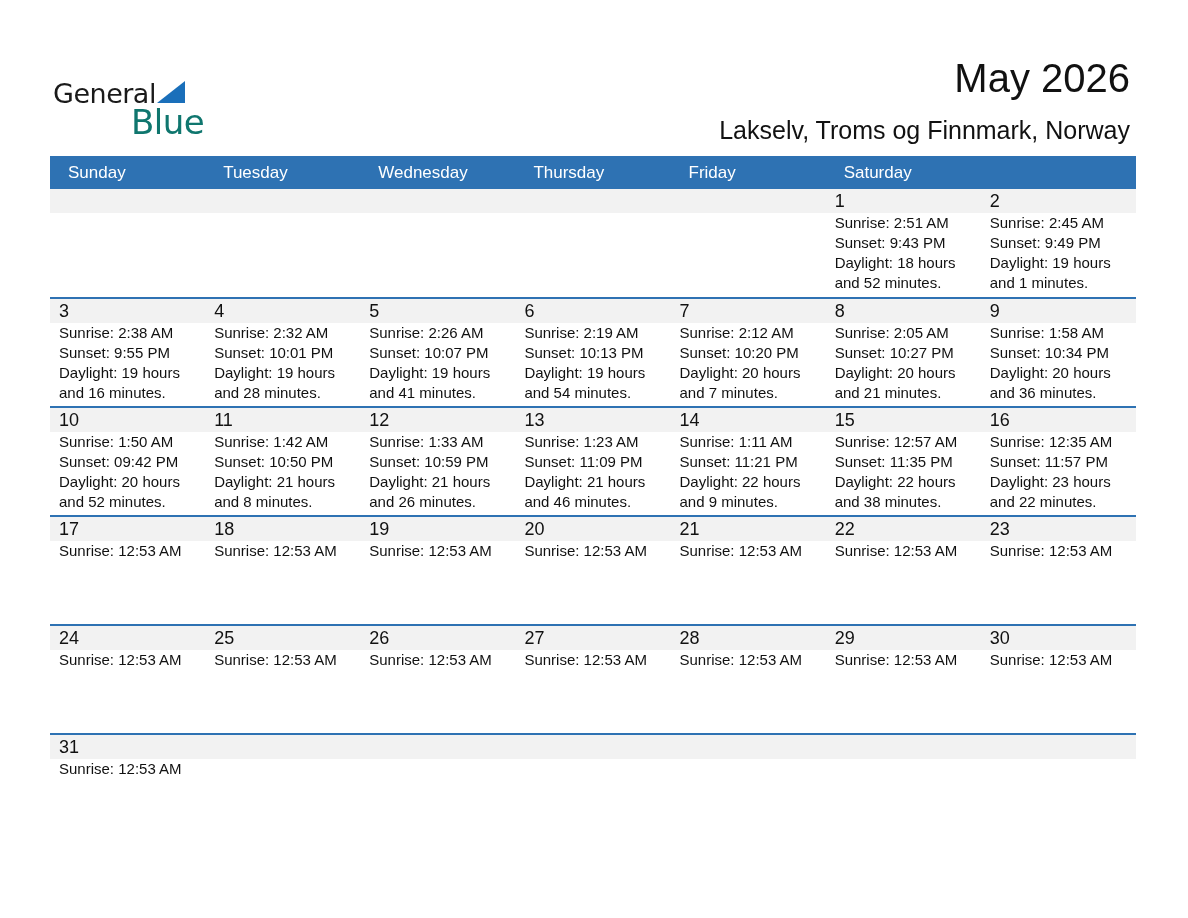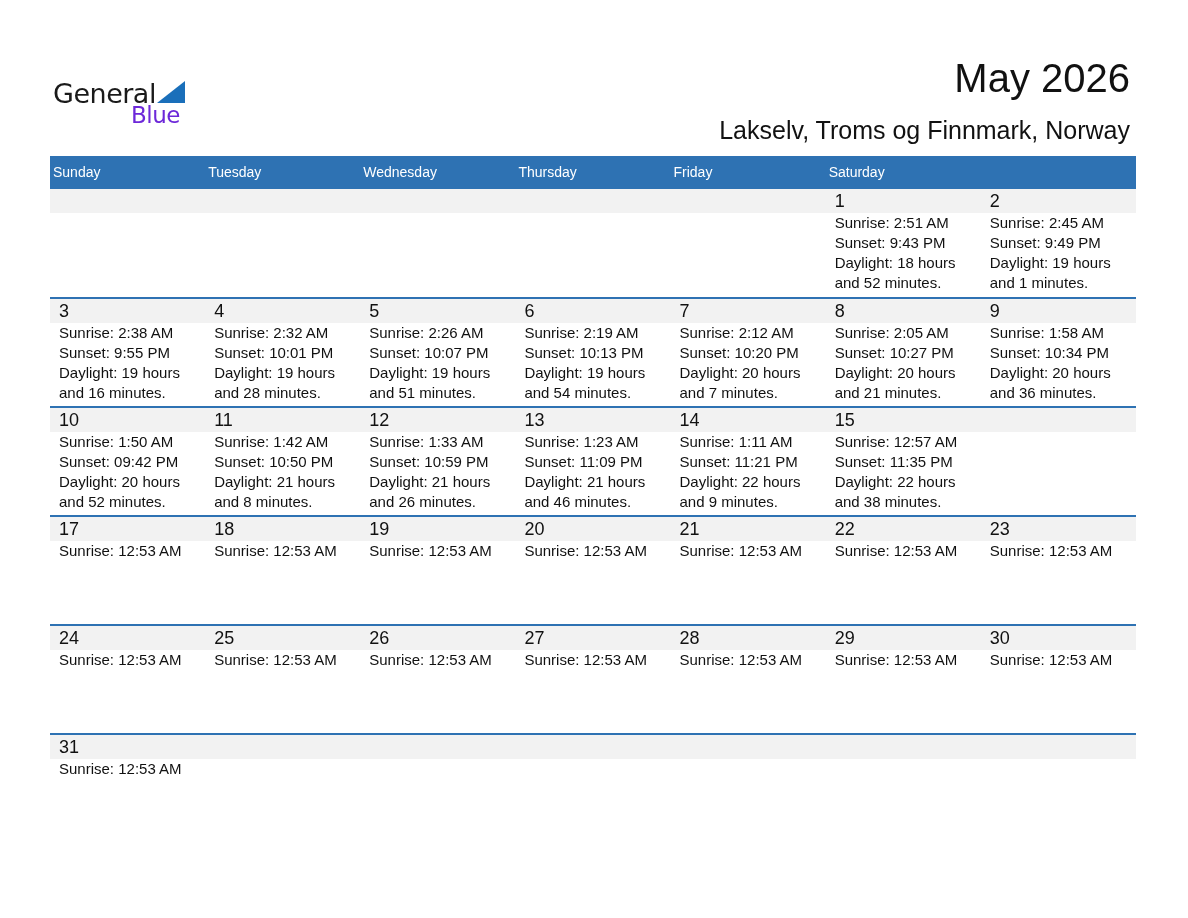--- a/index.html
+++ b/index.html
@@ -1,29 +1,29 @@
 <!DOCTYPE html>
 <html><head>
 <meta charset="utf-8">
 <style>
   html, body { margin: 0; padding: 0; background: #ffffff; }
   body { width: 1188px; height: 918px; position: relative; overflow: hidden;
          font-family: "Liberation Sans", "DejaVu Sans", sans-serif; color: #111; }
   .logo { position: absolute; left: 53px; top: 76px; width: 140px; height: 56px; }
   .logo .general { position: absolute; left: 0; top: 2px; font-size: 27px; color: #1a1a1a;
                    font-family: "DejaVu Sans", sans-serif; letter-spacing: -0.5px; }
-  .logo .blue { position: absolute; left: 78px; top: 26px; font-size: 23px; color: #6d28d9;
+  .logo .blue { position: absolute; left: 78px; top: 26px; font-size: 34px; color: #0f766e;
                 font-family: "DejaVu Sans", sans-serif; letter-spacing: -0.5px; }
   .logo .tri { position: absolute; left: 104px; top: 5px; width: 0; height: 0;
                border-left: 28px solid transparent; border-bottom: 22px solid #1a6fba; }
   .title { position: absolute; right: 58px; top: 56px; font-size: 40px; color: #111; }
   .subtitle { position: absolute; right: 58px; top: 116px; font-size: 25px; color: #111; }
   .cal { position: absolute; left: 50px; top: 156px; width: 1086px; }
   .head { display: grid; grid-template-columns: repeat(7, 155.14px); background: #2e72b3; height: 33px; }
-  .head div { color: #fff; font-size: 14px; line-height: 33px; padding-left: 3px; }
+  .head div { color: #fff; font-size: 17px; line-height: 33px; padding-left: 18px; }
   .week { display: grid; grid-template-columns: repeat(7, 155.14px); height: 109px;
           border-top: 2px solid #2e72b3; box-sizing: border-box; position: relative; }
   .week.first { border-top: none; height: 108px; }
   .week .band { position: absolute; left: 0; right: 0; top: 0; height: 24px; background: #f2f2f2; z-index: 0; }
   .cell { position: relative; z-index: 1; padding-left: 9px; }
   .cell .num { font-size: 18px; height: 24px; line-height: 24px; color: #111; }
   .cell .line { font-size: 15px; line-height: 20px; color: #111; white-space: nowrap; }
 </style>
 </head>
 <body>
@@ -93,21 +93,21 @@
           <div class="line">Sunrise: 2:32 AM</div>
           <div class="line">Sunset: 10:01 PM</div>
           <div class="line">Daylight: 19 hours</div>
           <div class="line">and 28 minutes.</div>
         </div>
         <div class="cell">
           <div class="num">5</div>
           <div class="line">Sunrise: 2:26 AM</div>
           <div class="line">Sunset: 10:07 PM</div>
           <div class="line">Daylight: 19 hours</div>
-          <div class="line">and 51 minutes.</div>
+          <div class="line">and 41 minutes.</div>
         </div>
         <div class="cell">
           <div class="num">6</div>
           <div class="line">Sunrise: 2:19 AM</div>
           <div class="line">Sunset: 10:13 PM</div>
           <div class="line">Daylight: 19 hours</div>
           <div class="line">and 54 minutes.</div>
         </div>
         <div class="cell">
           <div class="num">7</div>
@@ -168,20 +168,27 @@
           <div class="line">Daylight: 22 hours</div>
           <div class="line">and 9 minutes.</div>
         </div>
         <div class="cell">
           <div class="num">15</div>
           <div class="line">Sunrise: 12:57 AM</div>
           <div class="line">Sunset: 11:35 PM</div>
           <div class="line">Daylight: 22 hours</div>
           <div class="line">and 38 minutes.</div>
         </div>
+        <div class="cell">
+          <div class="num">16</div>
+          <div class="line">Sunrise: 12:35 AM</div>
+          <div class="line">Sunset: 11:57 PM</div>
+          <div class="line">Daylight: 23 hours</div>
+          <div class="line">and 22 minutes.</div>
+        </div>
       </div>
       <div class="week">
         <div class="band"></div>
         <div class="cell">
           <div class="num">17</div>
           <div class="line">Sunrise: 12:53 AM</div>
         </div>
         <div class="cell">
           <div class="num">18</div>
           <div class="line">Sunrise: 12:53 AM</div>

